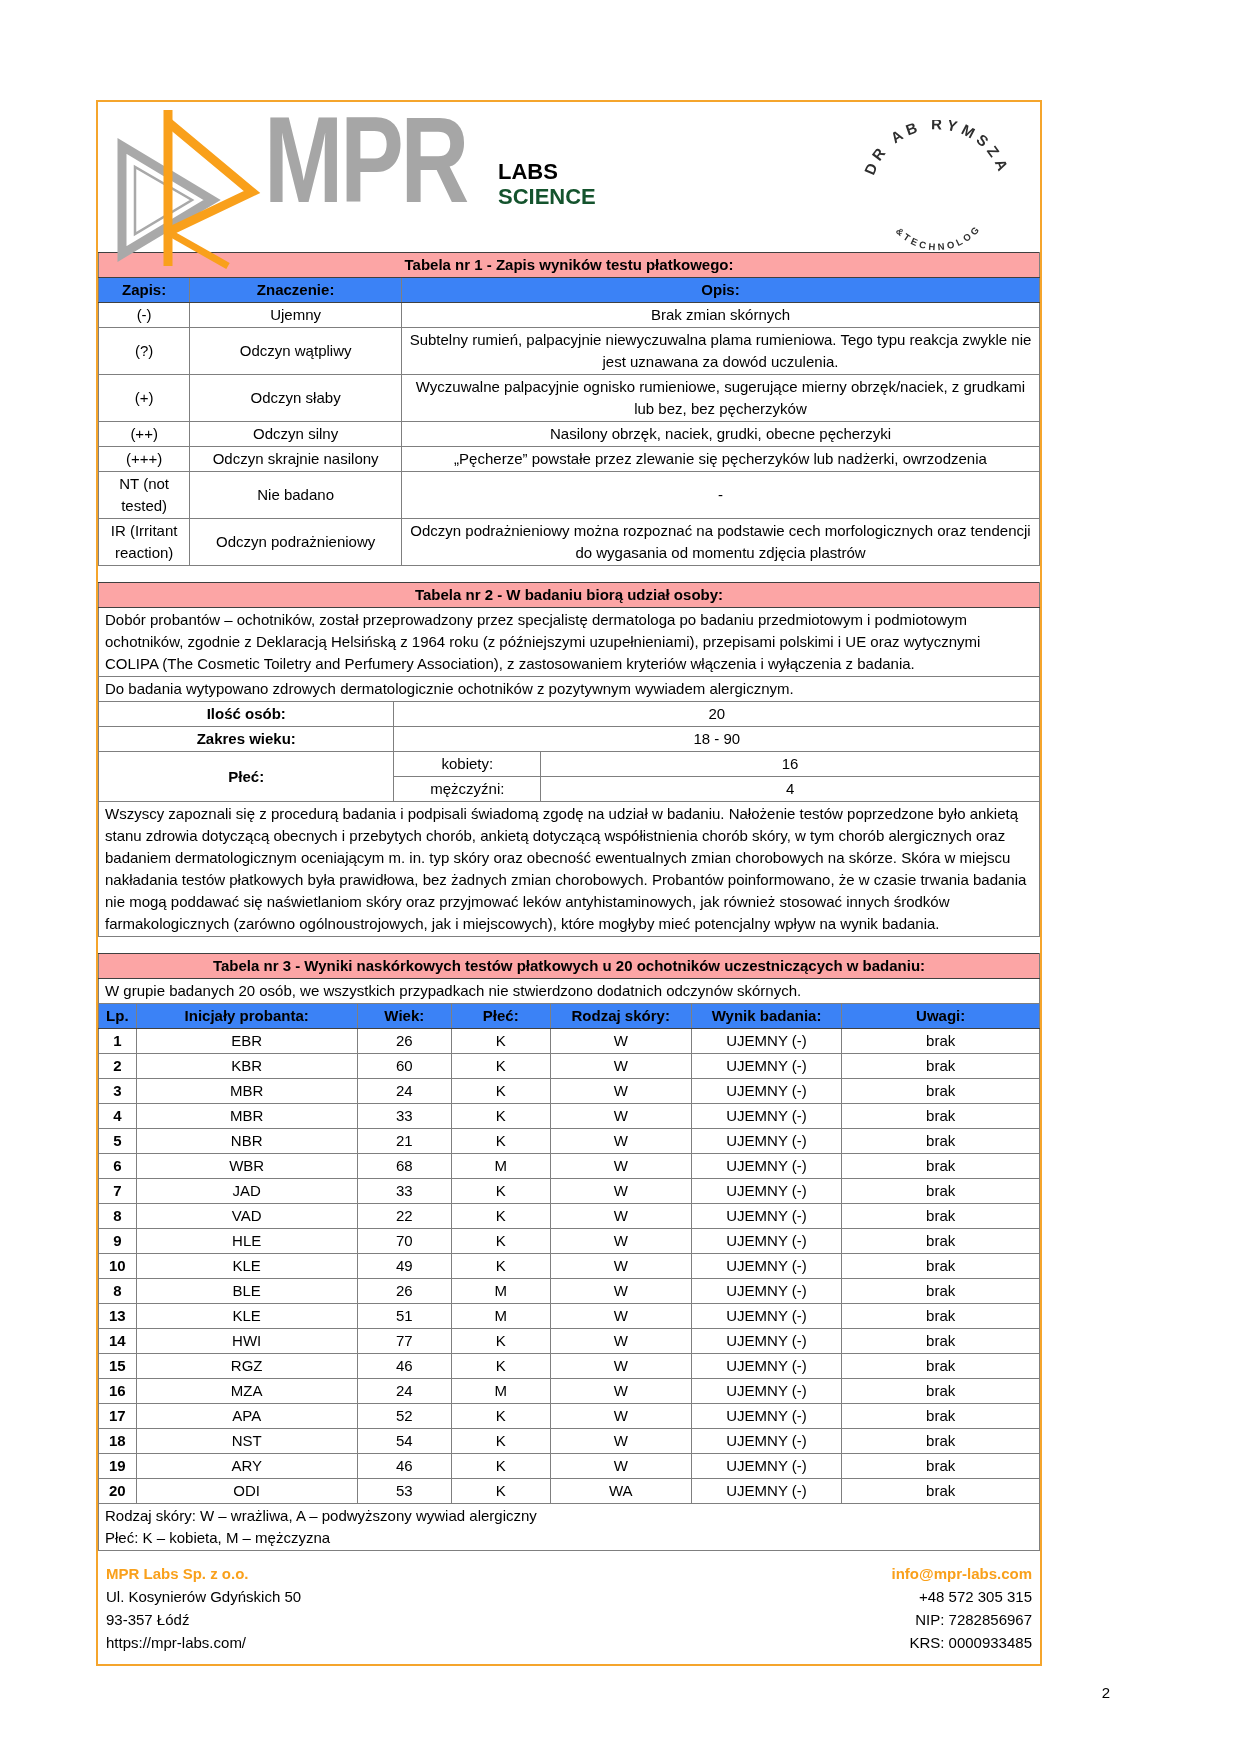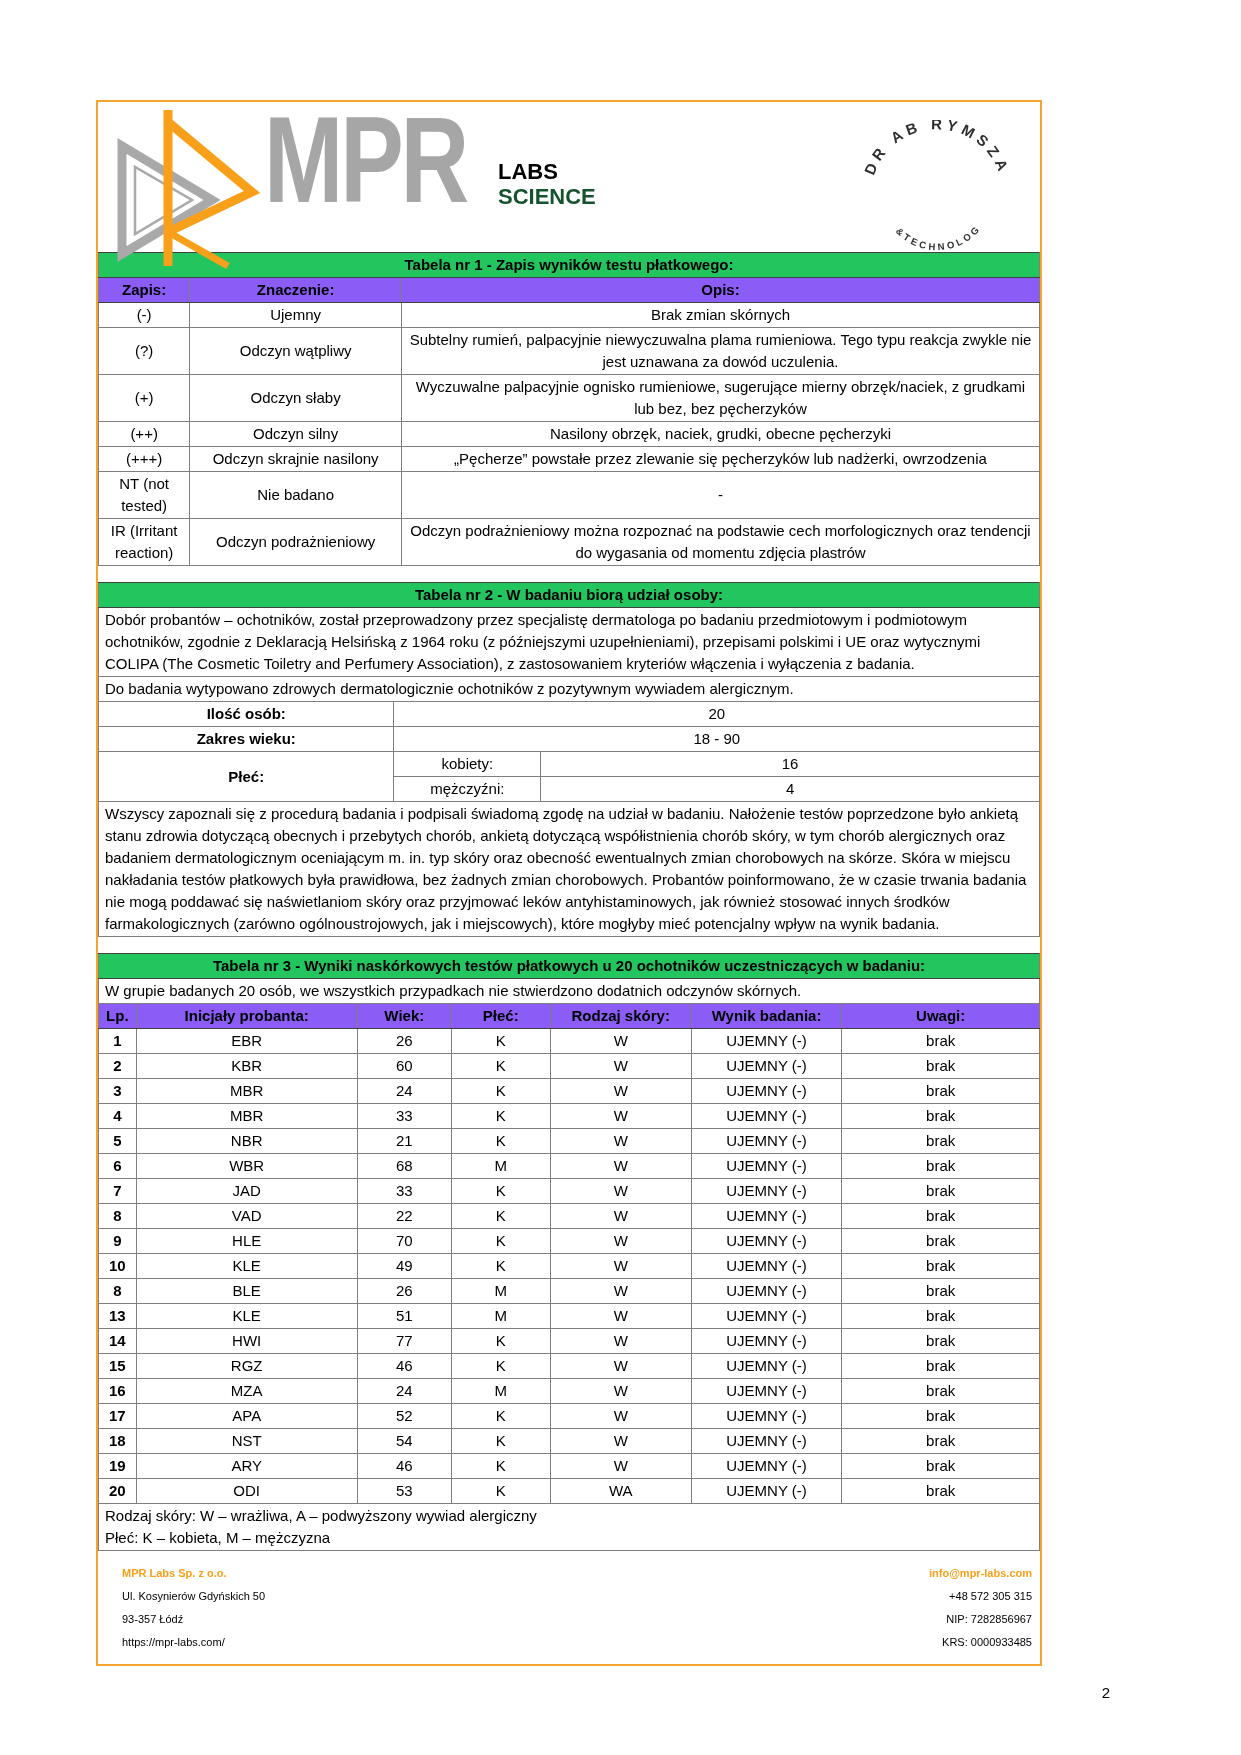--- a/index.html
+++ b/index.html
@@ -23,34 +23,34 @@
   .mpr-sub { position:absolute; left:400px; top:57px; line-height:25px;
     font-size:22px; font-weight:700; }
   .mpr-labs { color:#000000; }
   .mpr-science { color:#14532d; }
   .stamp { position:absolute; right:24px; top:18px; }
   
   .t { border-collapse:collapse; width:100%; font-size:15px; table-layout:fixed; }
   .t td, .t th { border:1px solid #7F7F7F; padding:1px 6px; line-height:22px;
     vertical-align:middle; overflow:hidden; }
   .bar {
-    background:#22c55e; text-align:center; font-weight:700;
+    background:#fca5a5; text-align:center; font-weight:700;
     border-top:1px solid #404040 !important; border-bottom:1px solid #404040 !important;
   }
-  .hdr { background:#8b5cf6; text-align:center; font-weight:700;
+  .hdr { background:#3b82f6; text-align:center; font-weight:700;
     border-bottom:1px solid #404040 !important; }
   .center { text-align:center; }
   .b { font-weight:700; }
   .para { text-align:left; padding:2px 8px; }
   .lbl { text-align:center; font-weight:700;margin-left:9px; }
   .gap { height:16px; }
   
   .footer {
-    position:absolute; left:0; right:0; bottom:4px; padding:0 8px 6px 24px;
-    font-size:11px; line-height:23px; display:flex; justify-content:space-between;
+    position:absolute; left:0; right:0; bottom:4px; padding:0 8px 6px 8px;
+    font-size:15px; line-height:23px; display:flex; justify-content:space-between;
   }
   .f-right { text-align:right; }
   .accent { color:#F9A01B; font-weight:700; }
   .page-num { position:absolute; top:1684px; left:1070px; width:40px;
     text-align:right; font-size:15px; }
 </style>
 </head>
 <body>
 
 <div class="frame">

